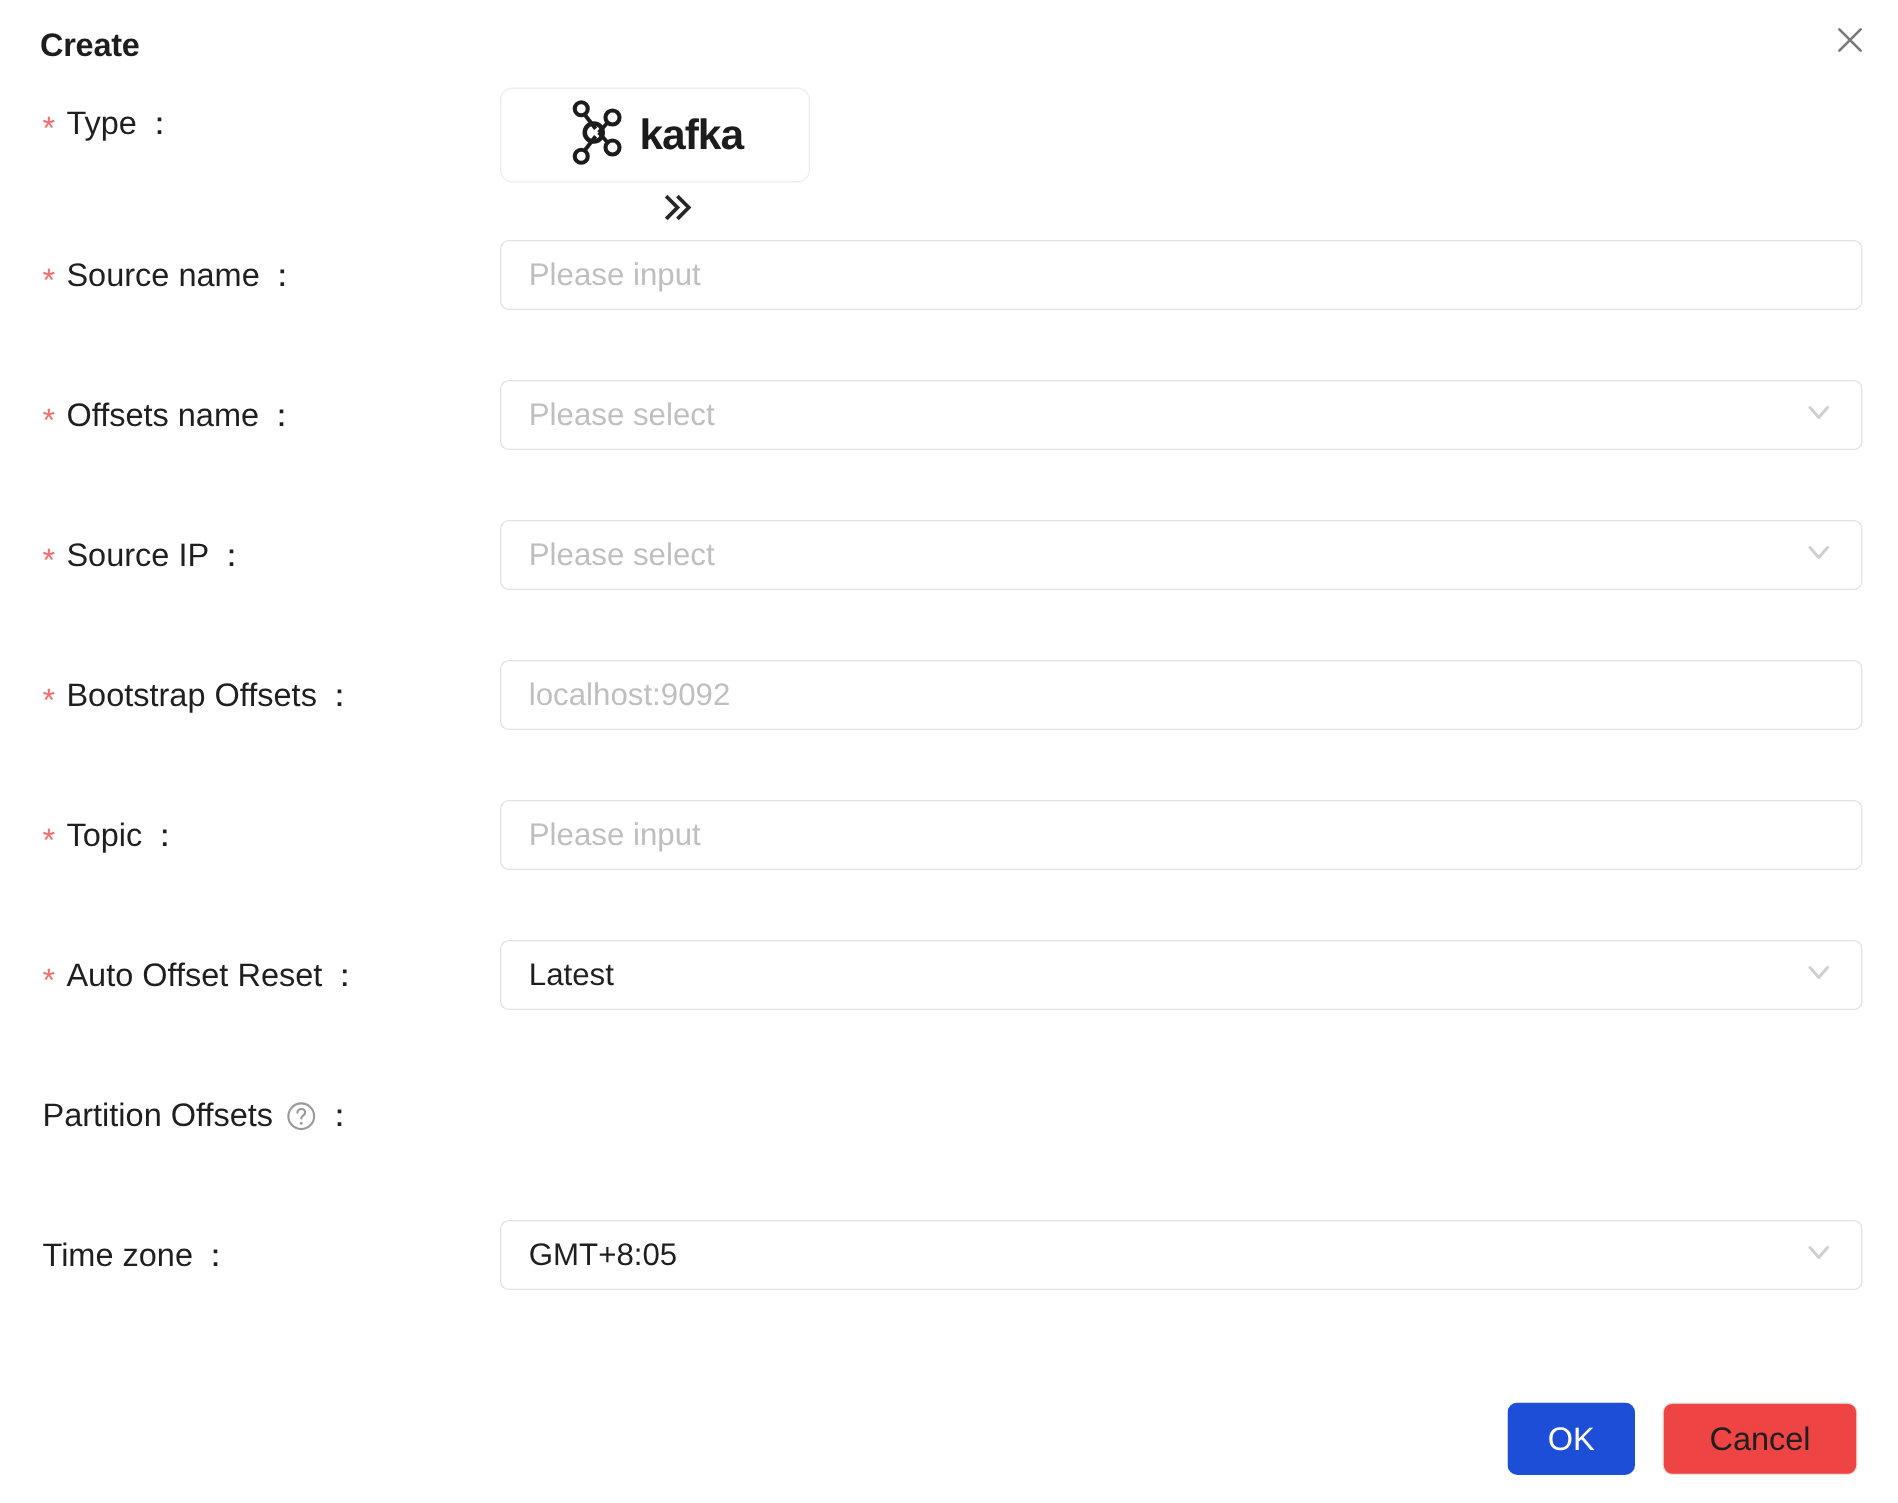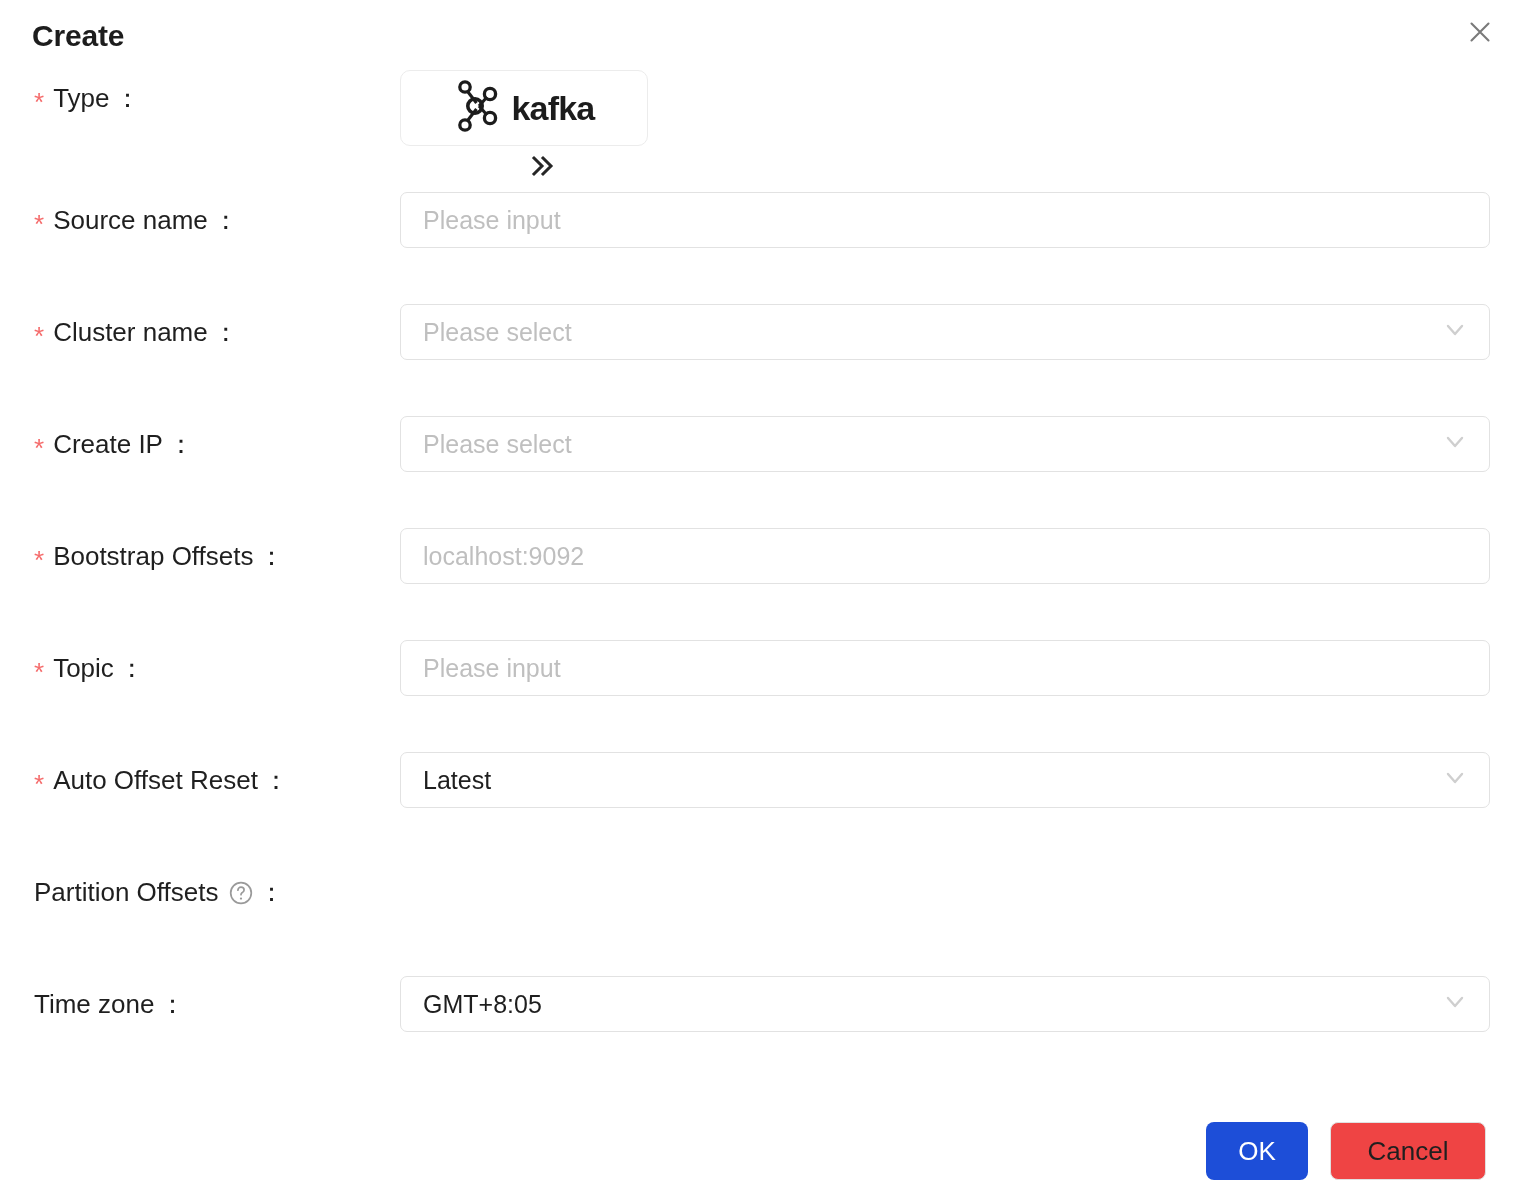--- a/index.html
+++ b/index.html
@@ -30,21 +30,21 @@
     position: absolute;
     top: 0;
     left: 0;
     width: 1518px;
     height: 70px;
   }
   .dialog-title {
     position: absolute;
     left: 32px;
     top: 18px;
-    font-size: 30px;
+    font-size: 26px;
     font-weight: bold;
     color: #1d1d1d;
     letter-spacing: -0.2px;
     line-height: 36px;
   }
   .close-btn {
     position: absolute;
     right: 16px;
     top: 10px;
     width: 44px;
@@ -279,36 +279,36 @@
             <span>Source name</span>
             <span class="label-colon">：</span>
           </div>
           <div class="control">
             <div class="field placeholder-text">Please input</div>
           </div>
         </div>
         <div class="form-row">
           <div class="label">
             <span class="req-star">*</span>
-            <span>Cluster name</span>
+            <span>Offsets name</span>
             <span class="label-colon">：</span>
           </div>
           <div class="control">
             <div class="field select-field placeholder-text">Please select</div>
             <span class="chevron">
               <svg width="30" height="30" viewBox="0 0 30 30" fill="none" aria-hidden="true">
                 <path d="M8 11 L15 19 L22 11" stroke="currentColor" stroke-width="2.4" stroke-linecap="round" stroke-linejoin="round"></path>
               </svg>
             </span>
           </div>
         </div>
         <div class="form-row">
           <div class="label">
             <span class="req-star">*</span>
-            <span>Create IP</span>
+            <span>Source IP</span>
             <span class="label-colon">：</span>
           </div>
           <div class="control">
             <div class="field select-field placeholder-text">Please select</div>
             <span class="chevron">
               <svg width="30" height="30" viewBox="0 0 30 30" fill="none" aria-hidden="true">
                 <path d="M8 11 L15 19 L22 11" stroke="currentColor" stroke-width="2.4" stroke-linecap="round" stroke-linejoin="round"></path>
               </svg>
             </span>
           </div>

